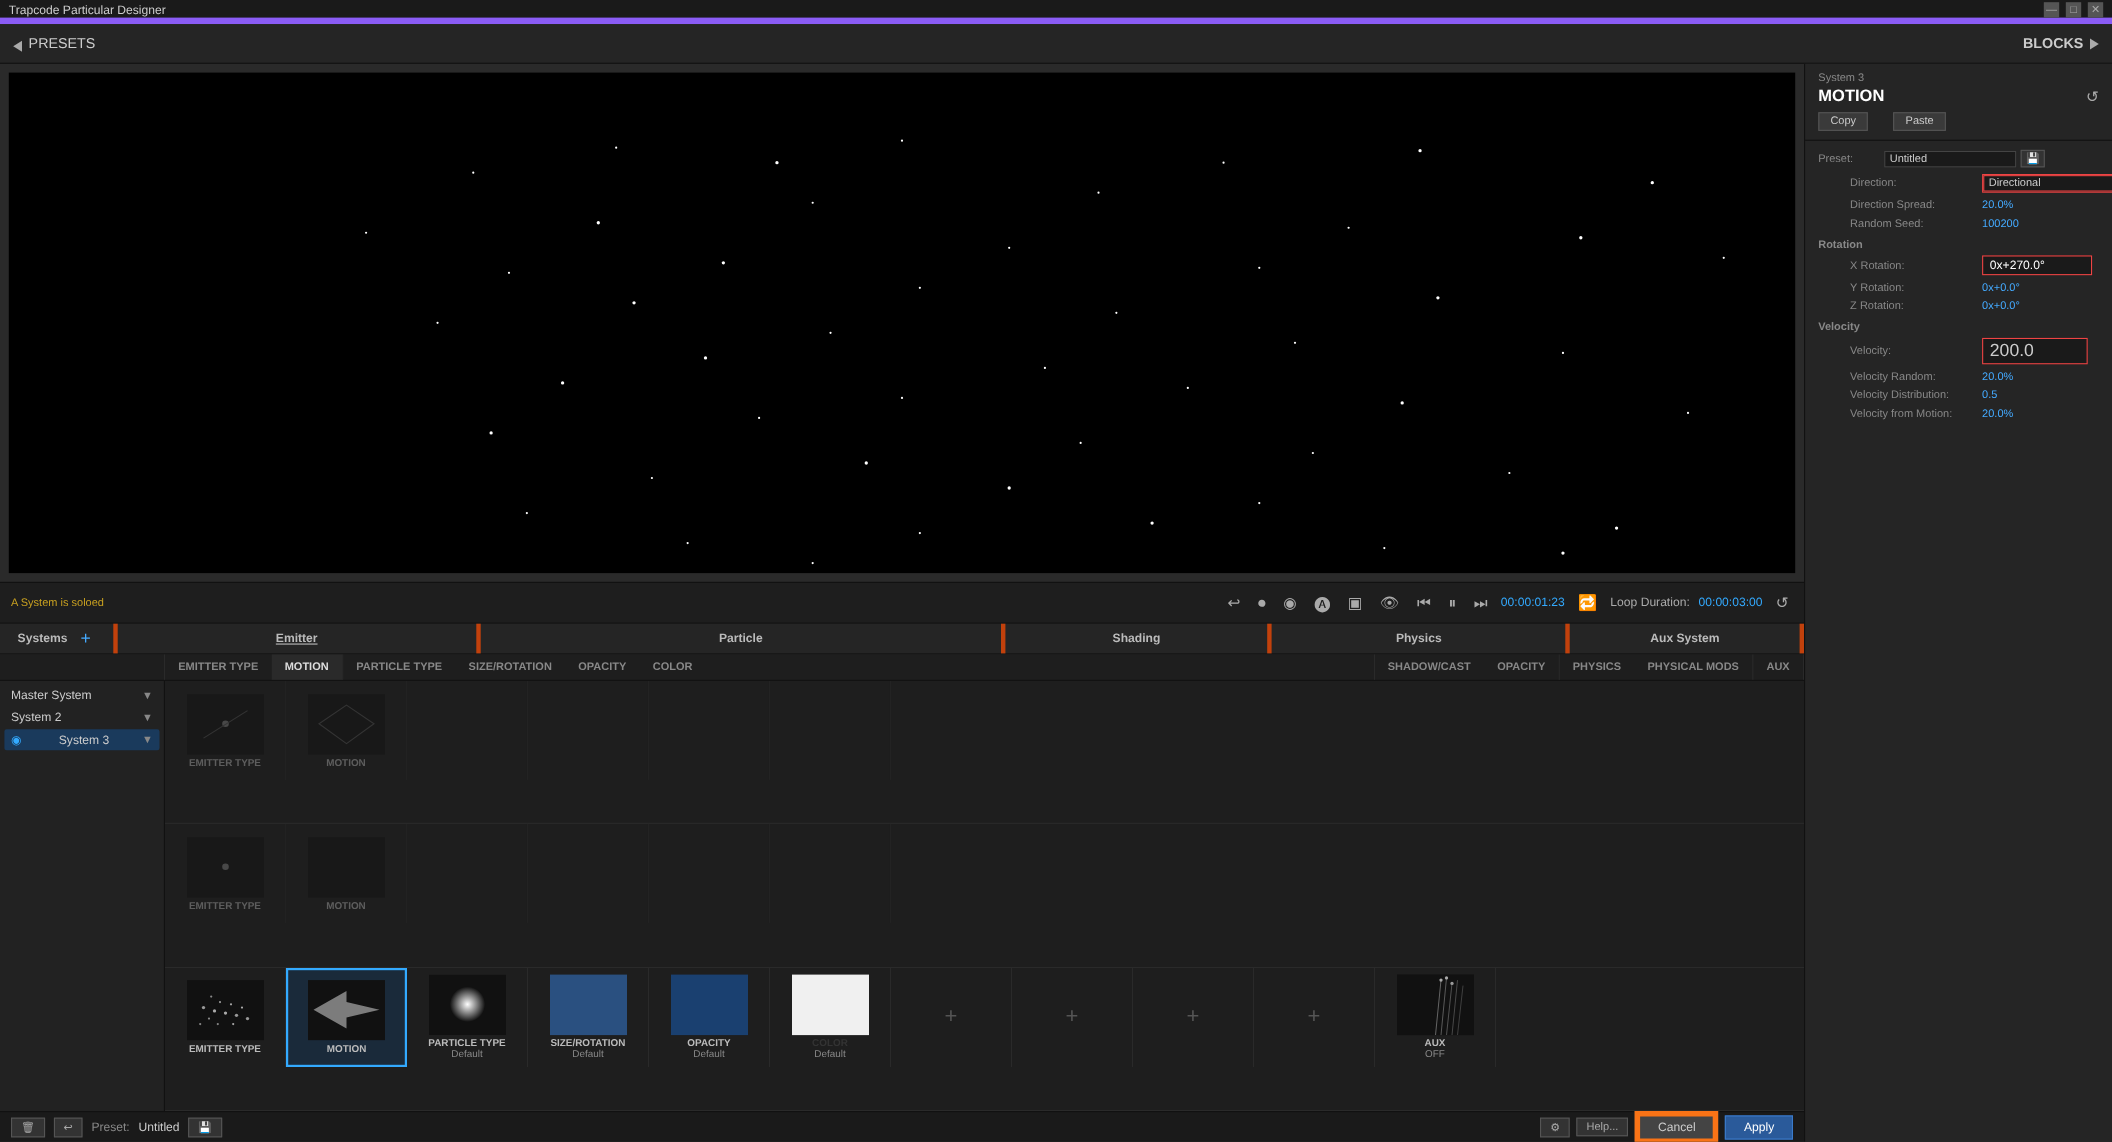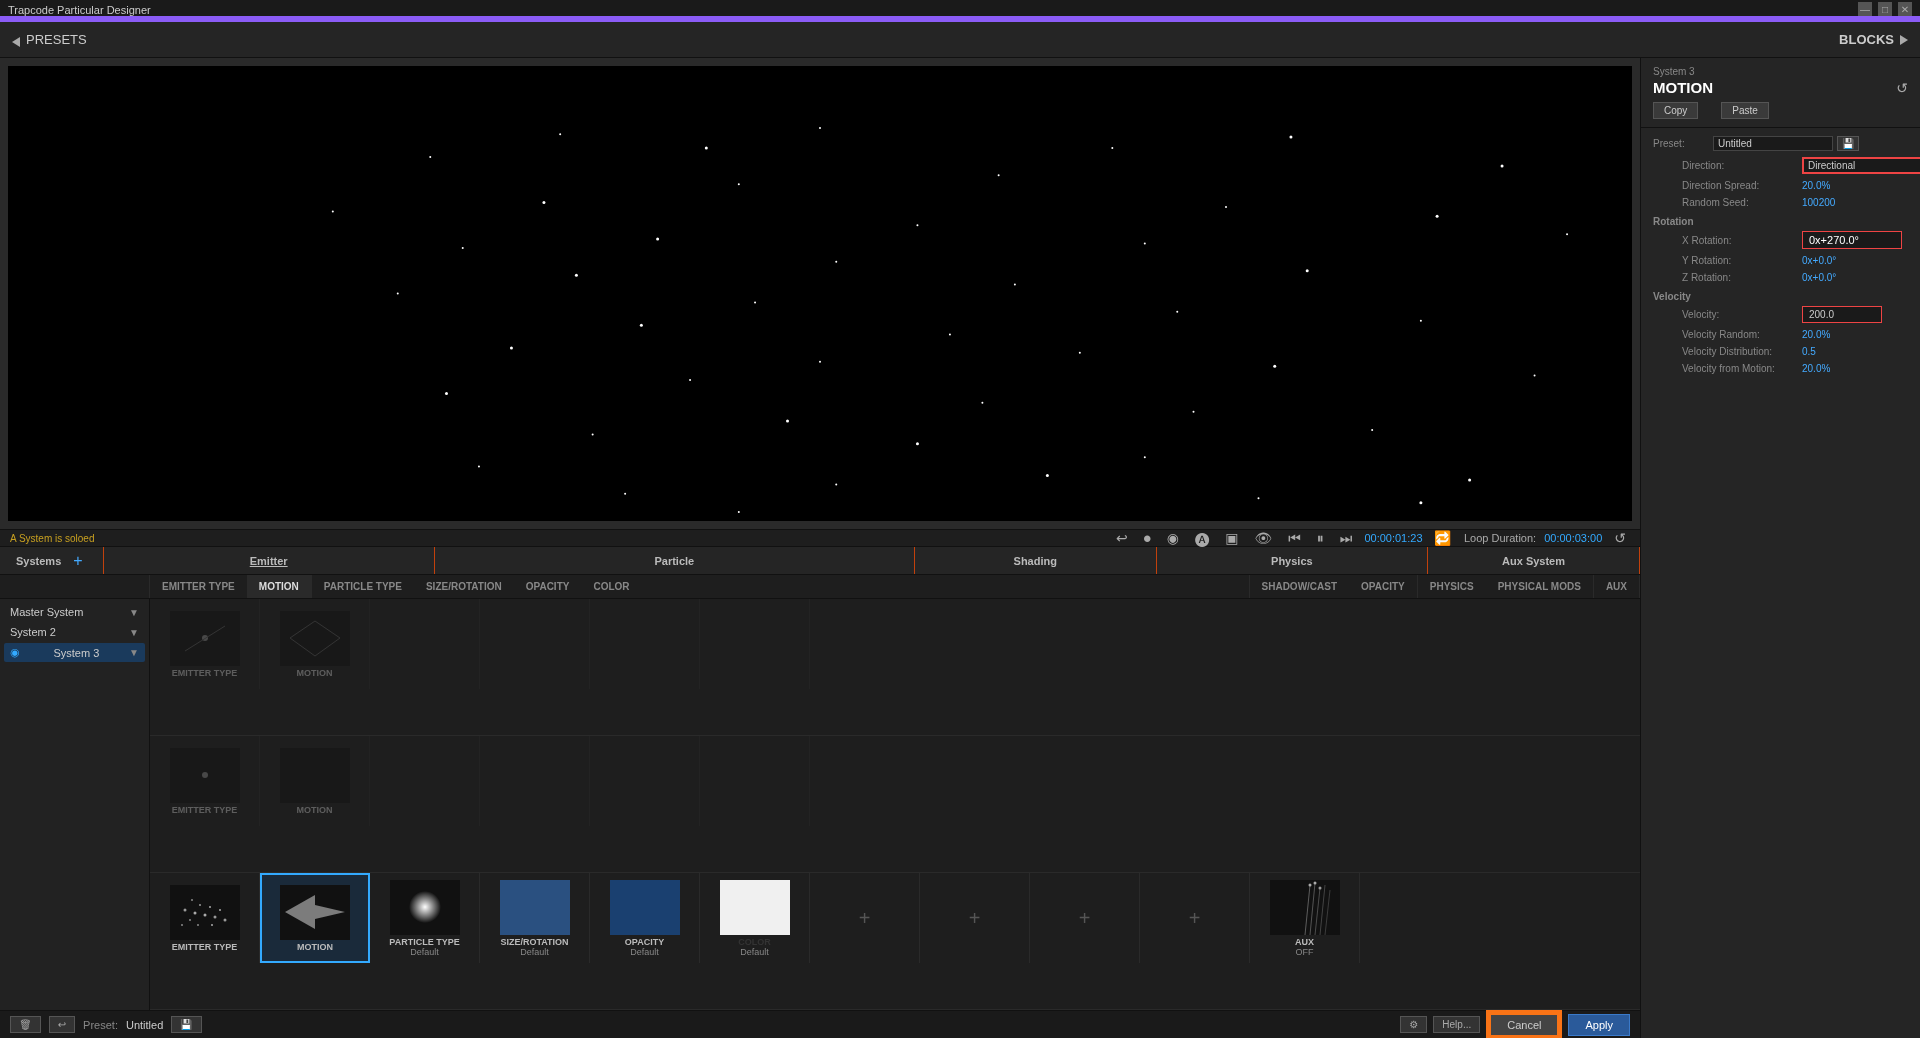--- a/index.html
+++ b/index.html
@@ -17,31 +17,31 @@
     #topbar .blocks-btn { margin-left: auto; color: #ccc; font-size: 13px; font-weight: bold; display: flex; align-items: center; gap: 6px; cursor: pointer; }
     #topbar .blocks-arrow { width: 0; height: 0; border-top: 5px solid transparent; border-bottom: 5px solid transparent; border-left: 8px solid #aaa; }
 
     
     #main { display: flex; height: calc(1038px - 22px - 36px); }
 
     
     #center { flex: 1; display: flex; flex-direction: column; }
 
     
-    #timeline-bar { background: #1e1e1e; height: 18px; display: flex; align-items: center; padding: 4px 10px; gap: 8px; border-top: 1px solid #111; border-bottom: 1px solid #111; }
+    #timeline-bar { background: #1e1e1e; height: 38px; display: flex; align-items: center; padding: 4px 10px; gap: 8px; border-top: 1px solid #111; border-bottom: 1px solid #111; }
     .tb-btn { background: none; border: none; color: #aaa; cursor: pointer; font-size: 14px; padding: 2px 4px; }
     .time-display { color: #3af; font-size: 11px; }
     .loop-label { color: #aaa; }
 
     
     #bottom { display: flex; flex-direction: column; flex: 1; }
 
     
     #bottom-top { background: #252525; height: 28px; display: flex; align-items: center; border-bottom: 1px solid #111; }
-    .section-header { padding: 0 16px; color: #bbb; font-size: 11px; font-weight: bold; border-right: 1px solid #c2410c; height: 100%; display: flex; align-items: center; gap: 8px; }
+    .section-header { padding: 0 16px; color: #bbb; font-size: 11px; font-weight: bold; border-right: 4px solid #c2410c; height: 100%; display: flex; align-items: center; gap: 8px; }
 
     
     #tabs-row { background: #1e1e1e; height: 24px; display: flex; align-items: stretch; border-bottom: 1px solid #111; font-size: 10px; font-weight: bold; }
     .tab-section { display: flex; align-items: center; border-right: 1px solid #2a2a2a; }
     .tab-cell { padding: 0 12px; height: 100%; display: flex; align-items: center; color: #888; cursor: pointer; }
     .tab-cell.active { color: #ddd; background: #2a2a2a; }
 
     
     #lower-area { display: flex; flex: 1; overflow: hidden; }
 
@@ -94,21 +94,21 @@
 
     .select-input { background: #1a1a1a; border: 1px solid #555; color: #ccc; padding: 1px 4px; font-size: 10px; width: 140px; appearance: none; cursor: pointer; }
     .select-wrapper { position: relative; display: inline-block; }
     .select-wrapper::after { content: '▼'; position: absolute; right: 4px; top: 50%; transform: translateY(-50%); color: #888; font-size: 8px; pointer-events: none; }
     .select-wrapper select { padding-right: 18px; }
     .select-wrapper.highlighted { border: 1px solid #e44; }
     .select-wrapper.highlighted select { border-color: #e44; }
 
     .section-divider { color: #888; font-size: 10px; font-weight: bold; margin: 8px 0 4px; }
 
-    .velocity-input { background: #1a1a1a; border: 1px solid #555; color: #ccc; padding: 2px 6px; font-size: 10px; width: 80px; }
+    .velocity-input { background: #1a1a1a; border: 1px solid #555; color: #ccc; padding: 2px 6px; font-size: 16px; width: 96px; }
     .velocity-input.highlighted { border-color: #e44; }
 
     .preset-row { display: flex; align-items: center; margin-bottom: 6px; }
     .preset-row-label { color: #888; font-size: 10px; width: 60px; }
     .preset-input { background: #1a1a1a; border: 1px solid #444; color: #ccc; padding: 1px 4px; font-size: 10px; width: 120px; }
 
     
     .rot-input { background: #1a1a1a; border: 1px solid #e44; color: #fff; padding: 2px 6px; font-size: 11px; width: 100px; }
 
     

